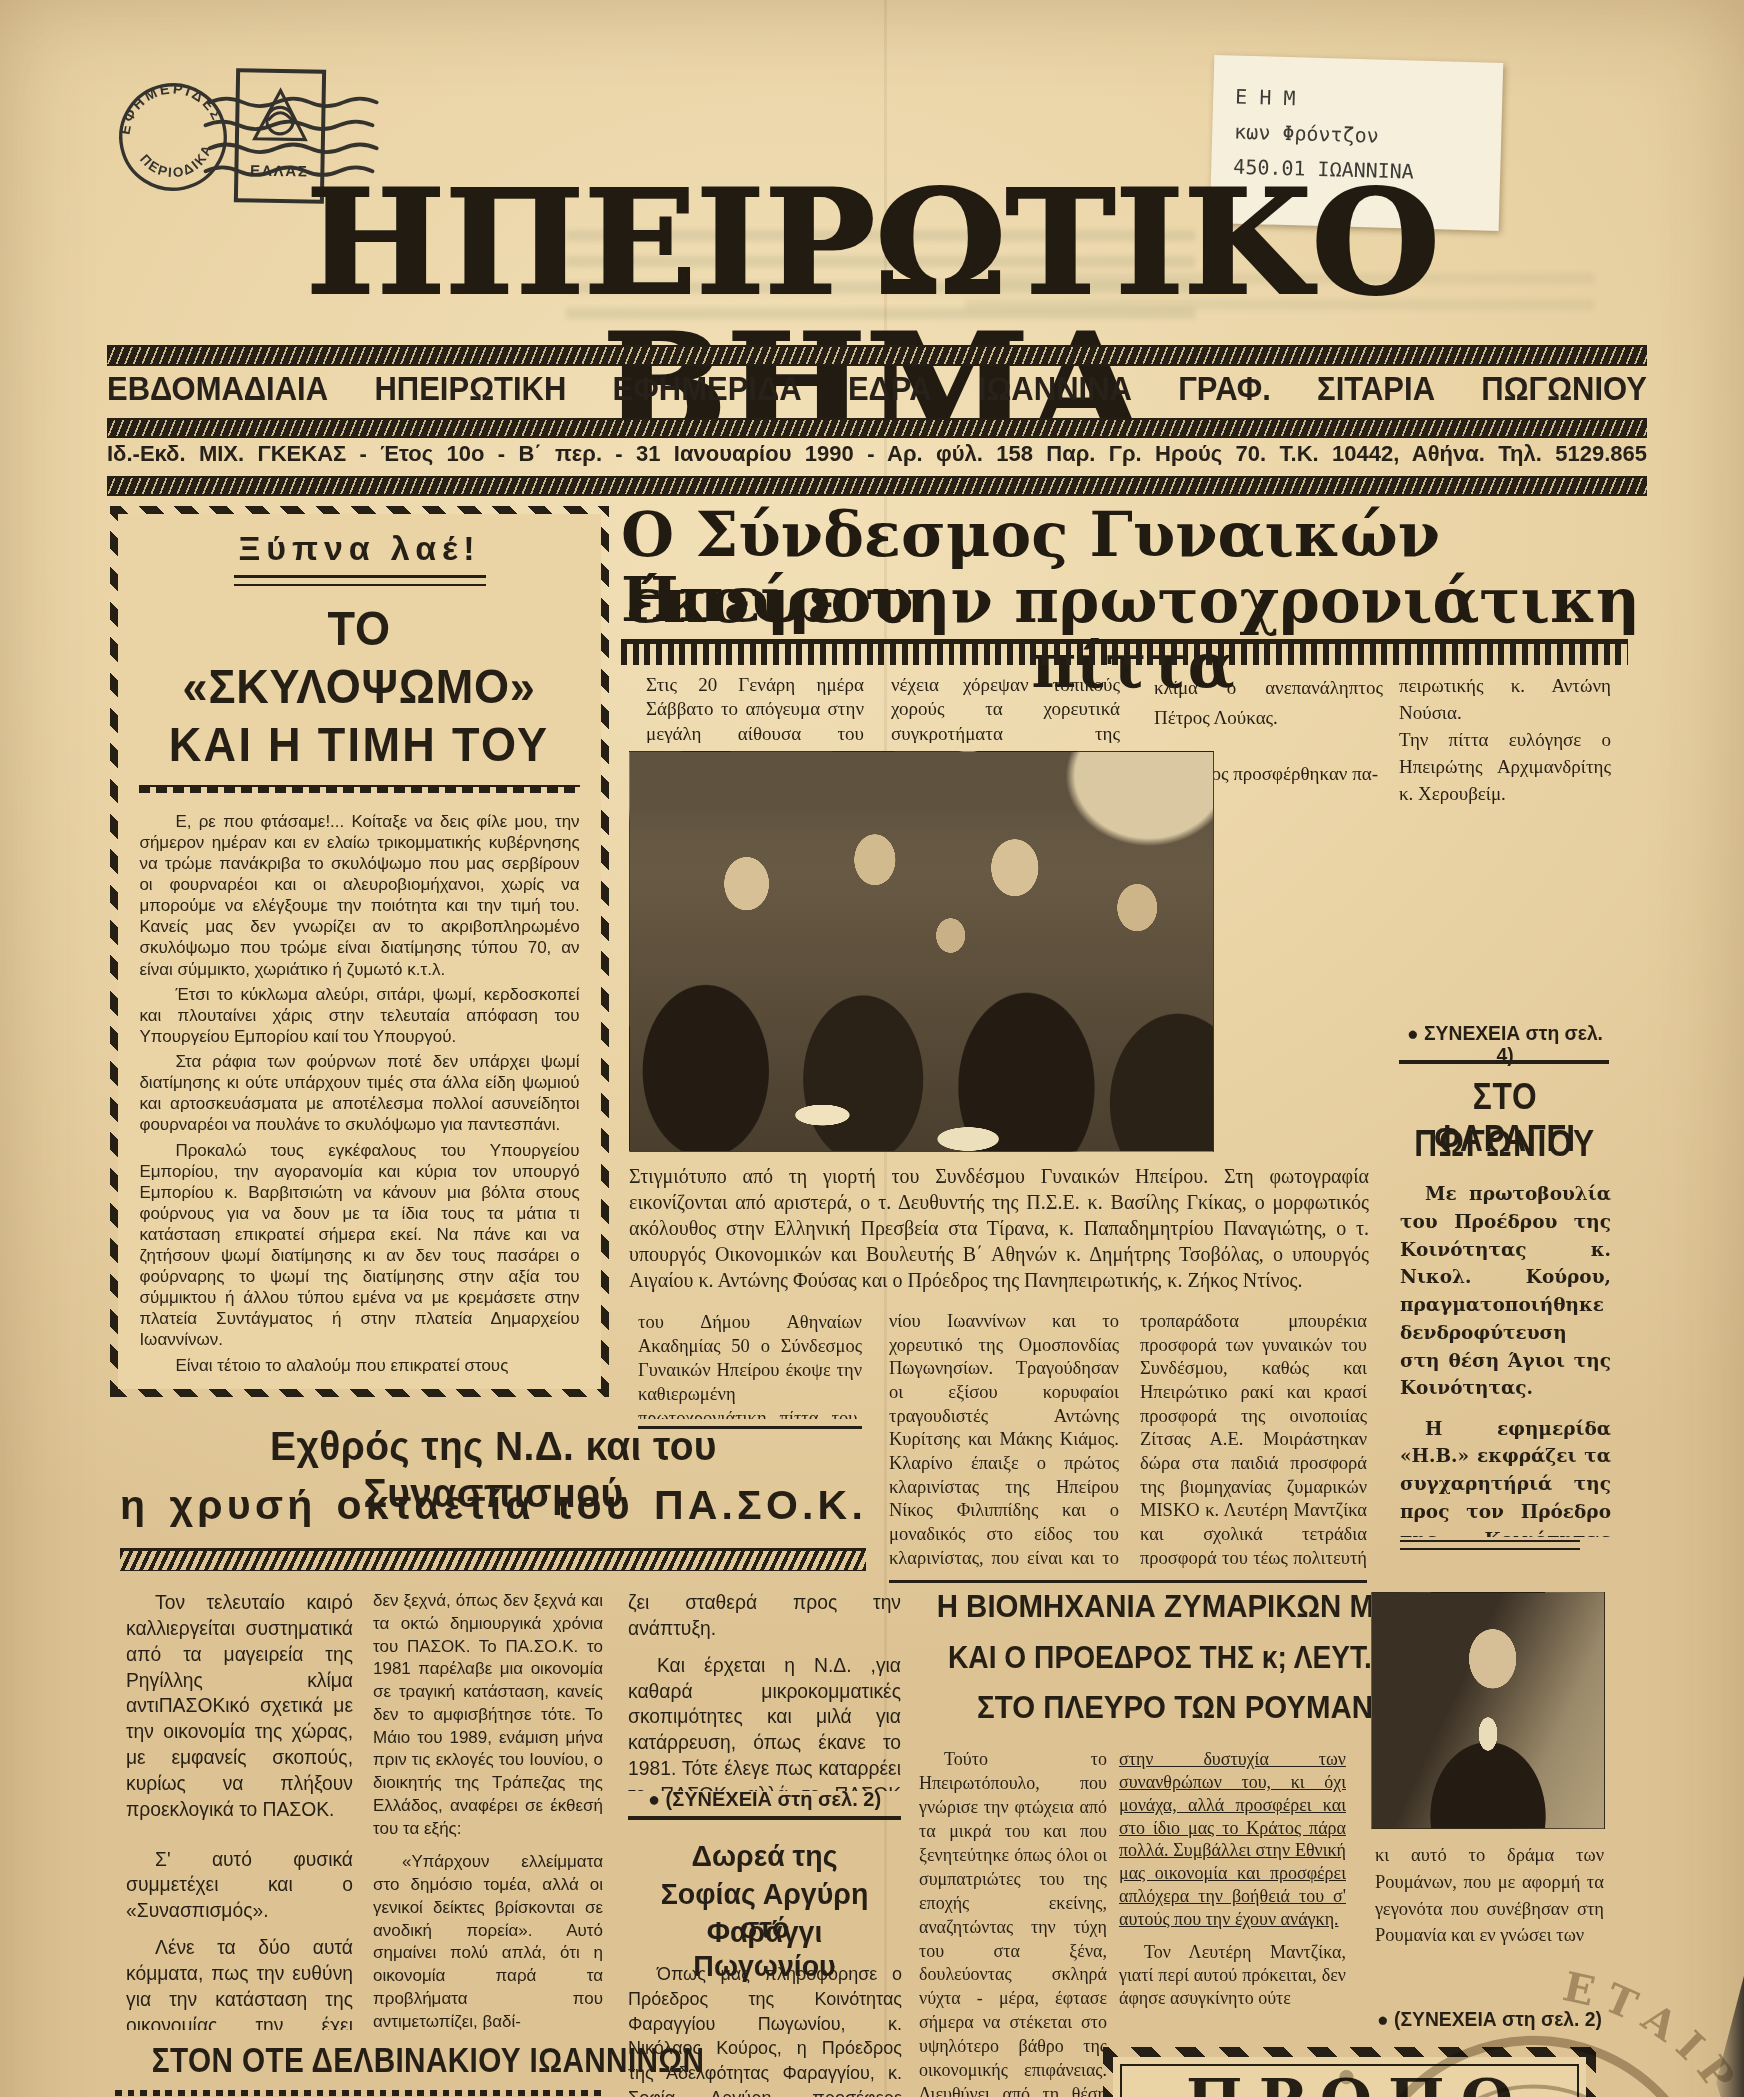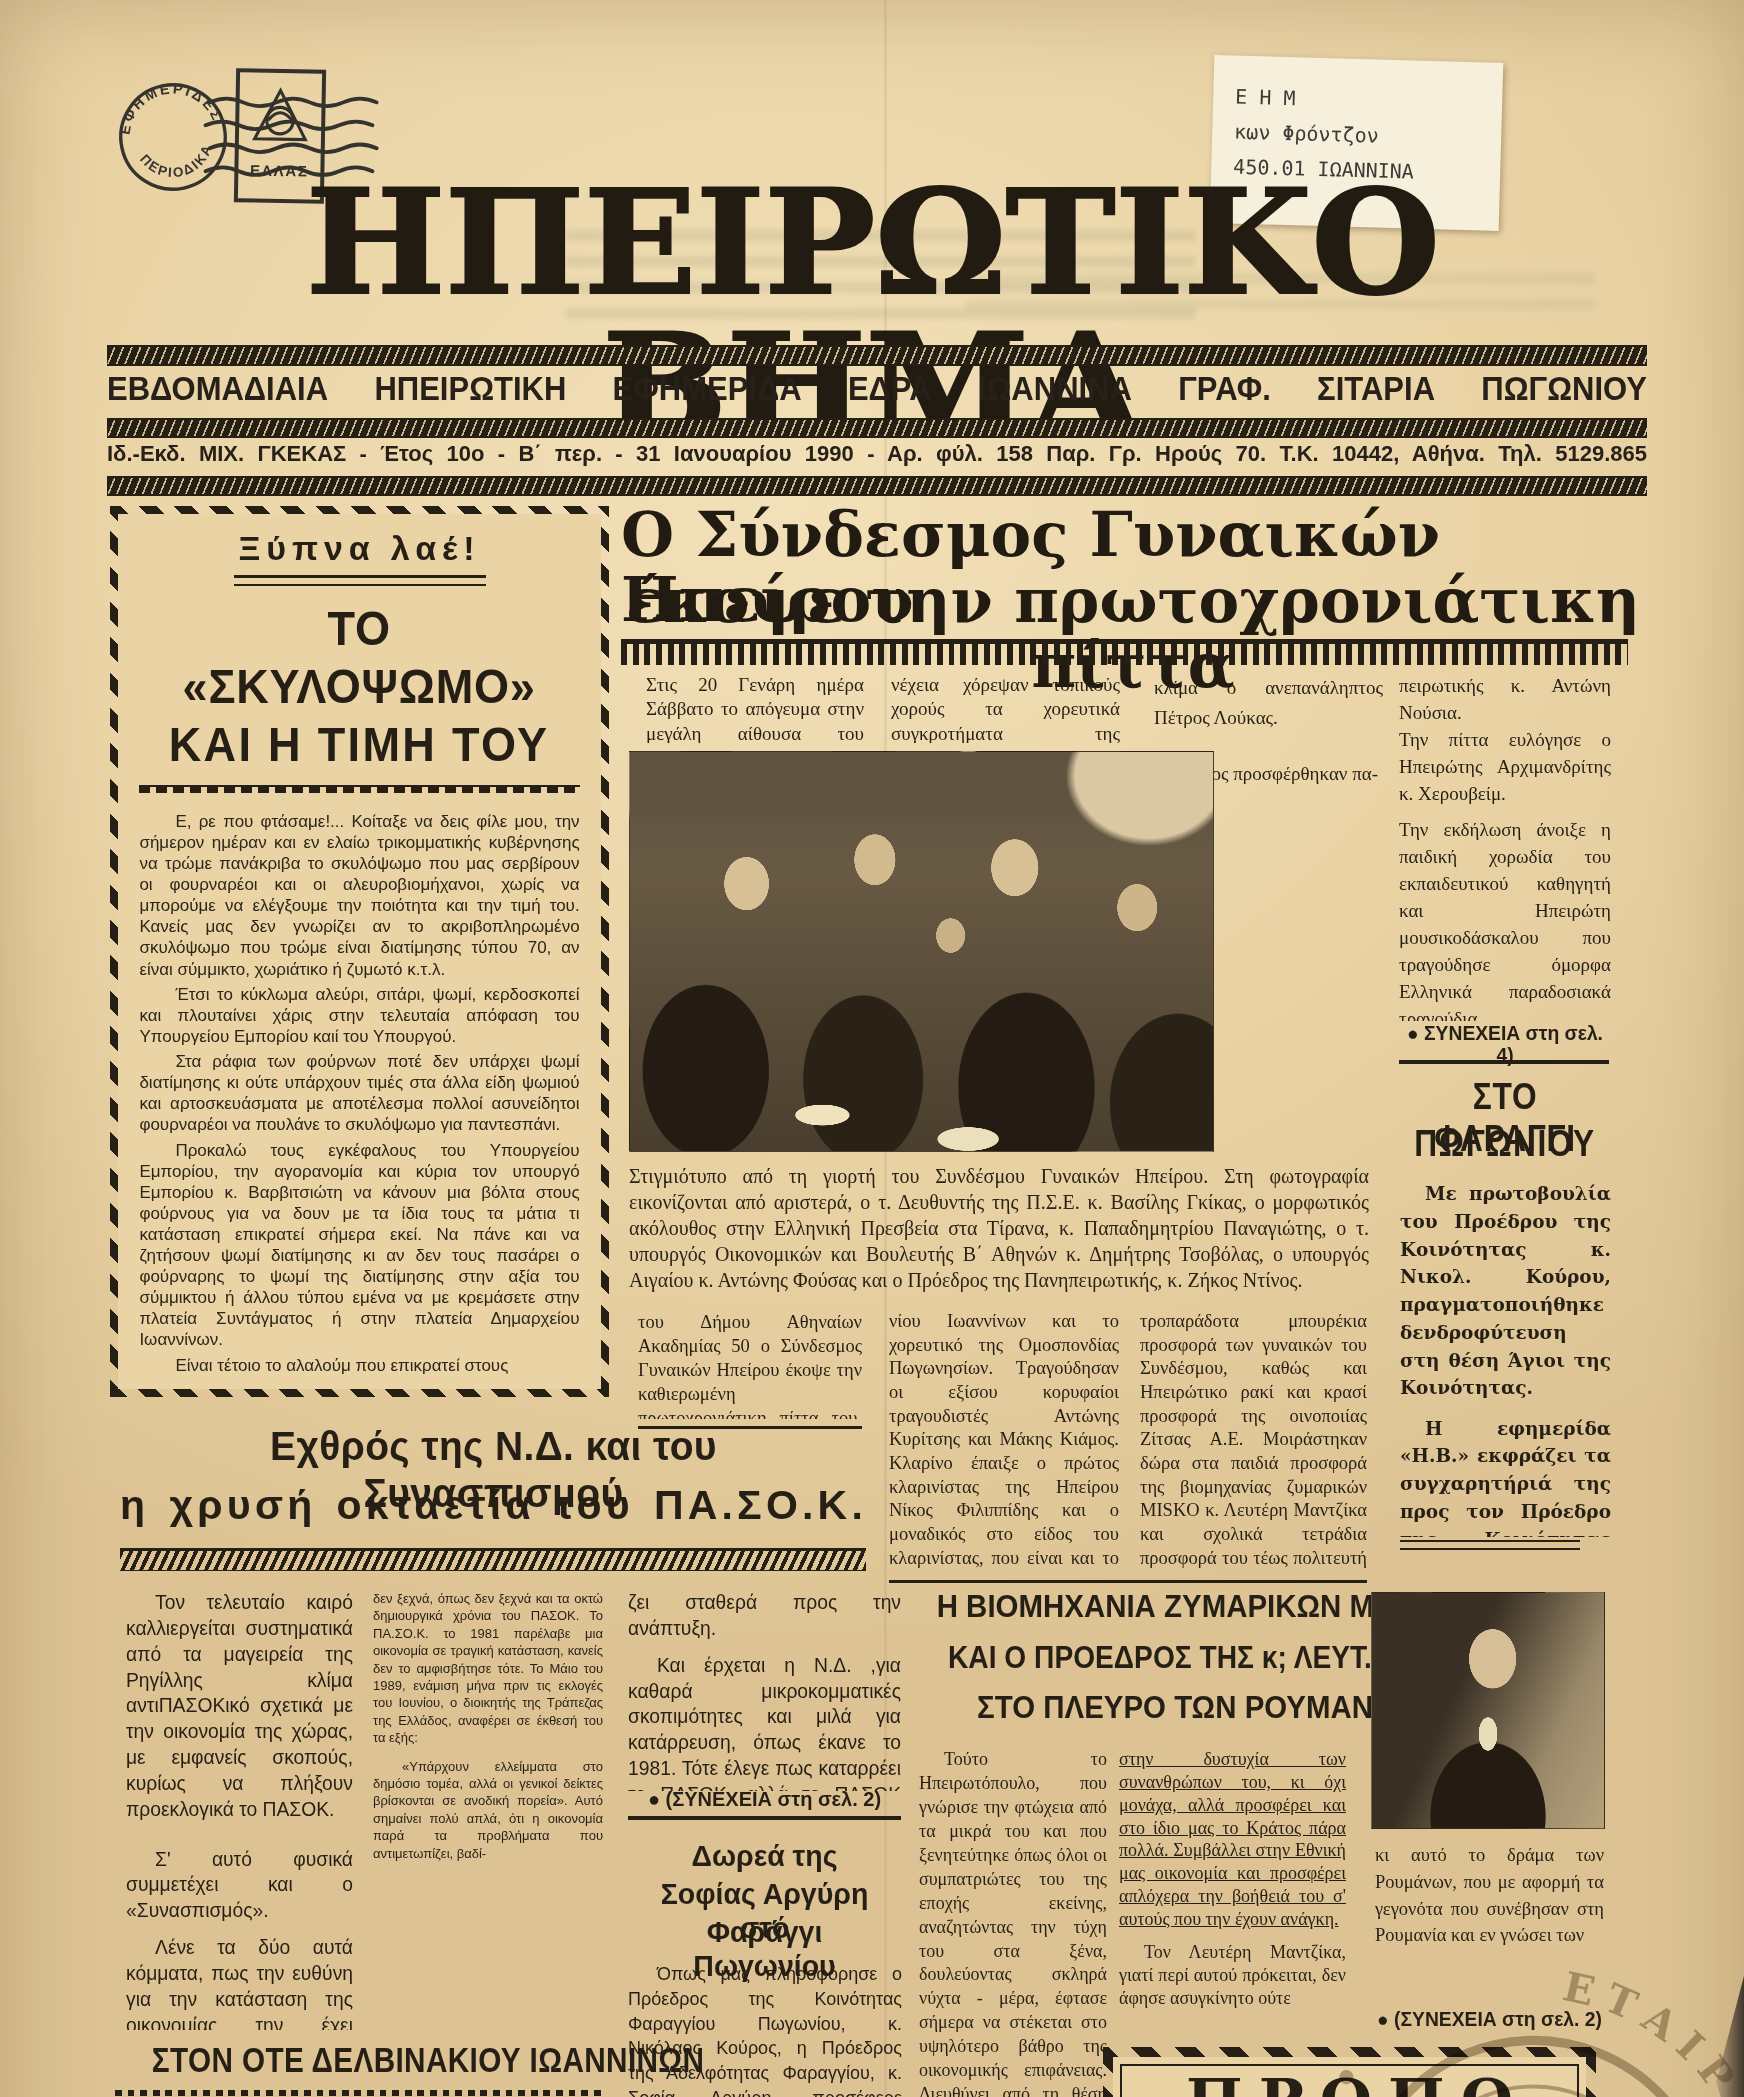--- a/index.html
+++ b/index.html
@@ -134,21 +134,20 @@
 
   <div class="abs oldstyle just" style="left:646px;top:673px;width:218px;height:70px;overflow:hidden;font-size:19px;line-height:1.28;">Στις 20 Γενάρη ημέρα Σάββατο το απόγευμα στην μεγάλη αίθουσα του πνευματικού κέντρου</div>
   <div class="abs oldstyle just" style="left:891px;top:673px;width:229px;height:70px;overflow:hidden;font-size:19px;line-height:1.28;">νέχεια χόρεψαν τοπικούς χορούς τα χορευτικά συγκροτήματα της αδελφότητας Κερασόβου Πωγω-</div>
   <div class="abs oldstyle just" style="left:1154px;top:673px;width:229px;height:180px;overflow:hidden;font-size:19px;line-height:1.6;">
     <p style="margin-bottom:25px;">κλίμα ο ανεπανάληπτος Πέτρος Λούκας.</p>
     <p>Στο τέλος προσφέρθηκαν πα-</p>
   </div>
   <div class="abs oldstyle just" style="left:1399px;top:673px;width:212px;height:348px;overflow:hidden;font-size:19px;line-height:1.42;">
     <p>πειρωτικής κ. Αντώνη Νούσια.</p>
     <p style="margin-bottom:9.2px;">Την πίττα ευλόγησε ο Ηπειρώτης Αρχιμανδρίτης κ. Χερουβείμ.</p>
-    <p style="margin-bottom:9.2px;">Την εκδήλωση άνοιξε η παιδική χορωδία του εκπαιδευτικού καθηγητή και Ηπειρώτη μουσικοδάσκαλου που τραγούδησε όμορφα Ελληνικά παραδοσιακά τραγούδια.</p>
 
   </div>
   <div class="abs contline" style="left:1399px;top:1023px;width:212px;text-align:center;font-size:19.3px;">● ΣΥΝΕΧΕΙΑ στη σελ. 4)</div>
 
   <div class="abs photo1 halftone" style="left:629px;top:751px;width:583px;height:399px;"></div>
 
   <div class="abs lserif just" style="left:629px;top:1163px;width:740px;height:138px;overflow:hidden;font-size:20px;line-height:1.3;color:#2a2317;">Στιγμιότυπο από τη γιορτή του Συνδέσμου Γυναικών Ηπείρου. Στη φωτογραφία εικονίζονται από αριστερά, ο τ. Δευθυντής της Π.Σ.Ε. κ. Βασίλης Γκίκας, ο μορφωτικός ακόλουθος στην Ελληνική Πρεσβεία στα Τίρανα, κ. Παπαδημητρίου Παναγιώτης, ο τ. υπουργός Οικονομικών και Βουλευτής Β΄ Αθηνών κ. Δημήτρης Τσοβόλας, ο υπουργός Αιγαίου κ. Αντώνης Φούσας και ο Πρόεδρος της Πανηπειρωτικής, κ. Ζήκος Ντίνος.</div>
 
   <div class="abs oldstyle just" style="left:638px;top:1310px;width:224px;height:109px;overflow:hidden;font-size:18.5px;line-height:1.3;">του Δήμου Αθηναίων Ακαδημίας 50 ο Σύνδεσμος Γυναικών Ηπείρου έκοψε την καθιερωμένη πρωτοχρονιάτικη πίττα του. Στη συ-</div>
   <div class="abs ink" style="left:638px;top:1426px;width:224px;height:3.4px;"></div>
@@ -168,21 +167,21 @@
   <div class="abs" style="left:120px;top:1423px;width:747px;text-align:center;font-weight:900;font-size:41px;transform:scaleX(.95);letter-spacing:0.4px;">Εχθρός της Ν.Δ. και του Συνασπισμού</div>
   <div class="abs spread" style="left:120px;top:1482px;width:747px;font-weight:900;font-size:41px;letter-spacing:4.2px;">η χρυσή οκταετία του ΠΑ.ΣΟ.Κ.</div>
   <div class="abs hatchrule" style="left:120px;top:1548px;width:746px;height:18.5px;"></div>
 
   <div class="abs just" style="left:126px;top:1590px;width:227px;height:440px;overflow:hidden;font-size:19.3px;line-height:1.34;">
     <p style="margin-bottom:24px;text-indent:29px;">Τον τελευταίο καιρό καλλιεργείται συστηματικά από τα μαγειρεία της Ρηγίλλης κλίμα αντιΠΑΣΟΚικό σχετικά με την οικονομία της χώρας, με εμφανείς σκοπούς, κυρίως να πλήξουν προεκλογικά το ΠΑΣΟΚ.</p>
     <p style="margin-bottom:11px;text-indent:29px;margin-top:8px;">Σ' αυτό φυσικά συμμετέχει και ο «Συνασπισμός».</p>
     <p style="margin-bottom:11px;text-indent:29px;">Λένε τα δύο αυτά κόμματα, πως την ευθύνη για την κατάσταση της οικονομίας την έχει αποκλειστικά το ΠΑΣΟΚ.</p>
 
   </div>
-  <div class="abs just" style="left:373px;top:1590px;width:230px;height:440px;overflow:hidden;font-size:13px;line-height:1.34;">
+  <div class="abs just" style="left:373px;top:1590px;width:230px;height:440px;overflow:hidden;font-size:17px;line-height:1.34;">
     <p style="margin-bottom:11px;">δεν ξεχνά, όπως δεν ξεχνά και τα οκτώ δημιουργικά χρόνια του ΠΑΣΟΚ. Το ΠΑ.ΣΟ.Κ. το 1981 παρέλαβε μια οικονομία σε τραγική κατάσταση, κανείς δεν το αμφισβήτησε τότε. Το Μάιο του 1989, ενάμιση μήνα πριν τις εκλογές του Ιουνίου, ο διοικητής της Τράπεζας της Ελλάδος, αναφέρει σε έκθεσή του τα εξής:</p>
     <p style="text-indent:29px;">«Υπάρχουν ελλείμματα στο δημόσιο τομέα, αλλά οι γενικοί δείκτες βρίσκονται σε ανοδική πορεία». Αυτό σημαίνει πολύ απλά, ότι η οικονομία παρά τα προβλήματα που αντιμετωπίζει, βαδί-</p>
   </div>
   <div class="abs just" style="left:628px;top:1590px;width:273px;height:201px;overflow:hidden;font-size:19.3px;line-height:1.34;">
     <p style="margin-bottom:11px;">ζει σταθερά προς την ανάπτυξη.</p>
     <p style="text-indent:29px;">Και έρχεται η Ν.Δ. ,για καθαρά μικροκομματικές σκοπιμότητες και μιλά για κατάρρευση, όπως έκανε το 1981. Τότε έλεγε πως καταρρέει το ΠΑΣΟΚ, αλλά το ΠΑΣΟΚ άντεξε όπως αντέχει και τώρα και είναι έτοιμο να αναλάβει και πάλι την</p>
   </div>
   <div class="abs contline" style="left:628px;top:1788px;width:273px;text-align:center;font-size:20px;">● (ΣΥΝΕΧΕΙΑ στη σελ. 2)</div>
   <div class="abs ink" style="left:628px;top:1816px;width:273px;height:4.2px;"></div>
 

